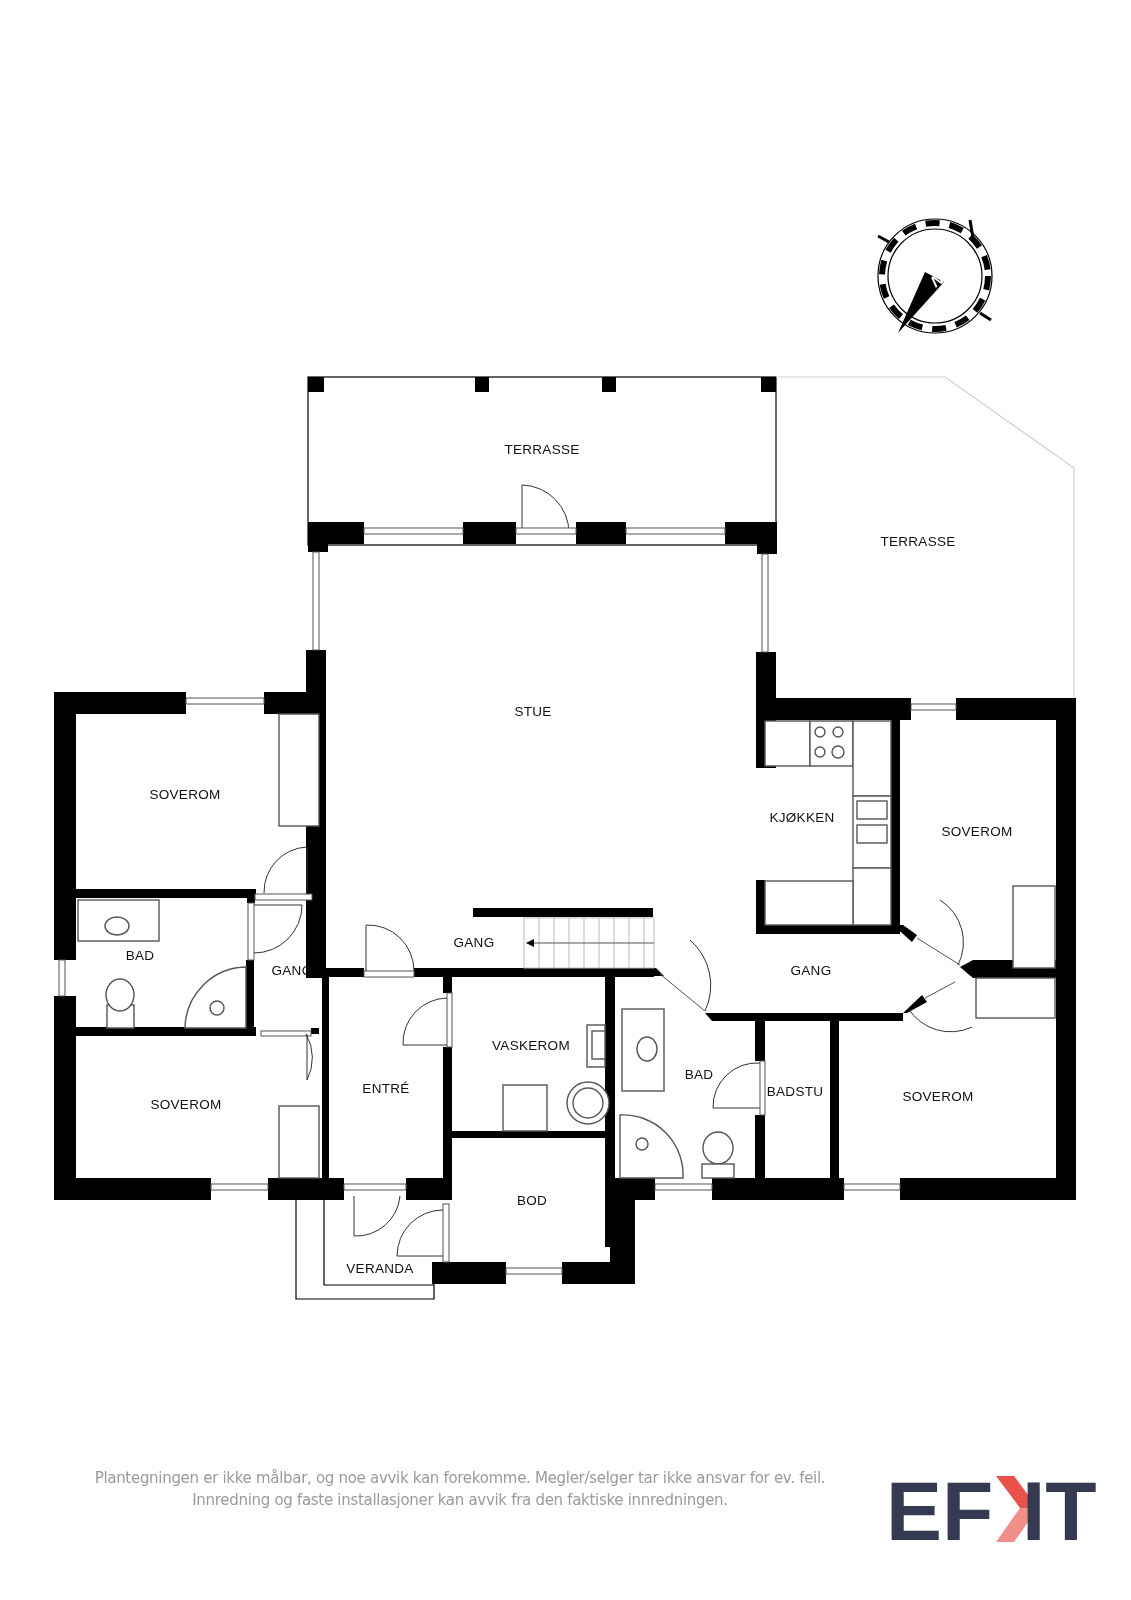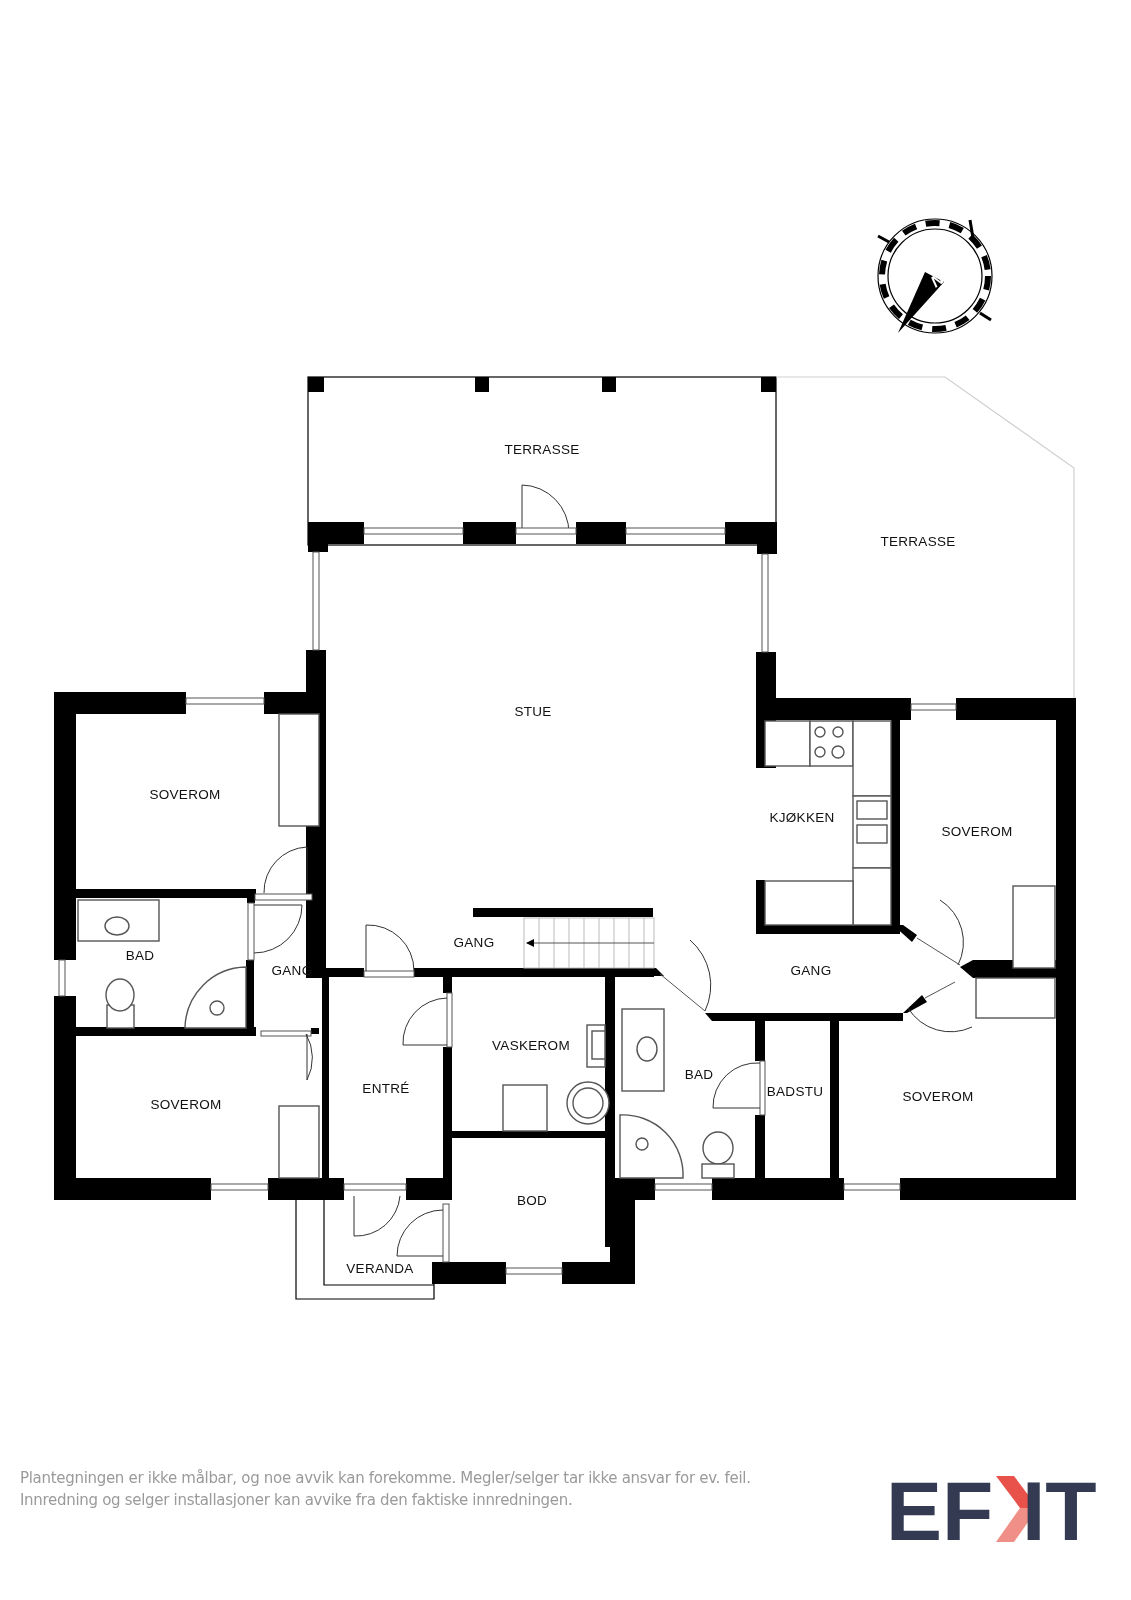--- a/index.html
+++ b/index.html
@@ -5,21 +5,21 @@
   html, body { margin: 0; padding: 0; background: #ffffff; }
   body { width: 1131px; height: 1600px; position: relative; overflow: hidden; font-family: "Liberation Sans", sans-serif; }
   #plan { position: absolute; left: 0; top: 0; width: 1131px; height: 1600px; }
   .wall { fill: #000000; }
   .thin { fill: none; stroke: #000000; stroke-width: 1.2; }
   .faint { fill: none; stroke: #cfcfcf; stroke-width: 1.2; }
   .fixture { fill: #ffffff; stroke: #555555; stroke-width: 1.4; }
   .door-arc { fill: none; stroke: #333333; stroke-width: 1; }
   .win { fill: #ffffff; stroke: #555555; stroke-width: 1; }
   .room-label { font-family: "Liberation Sans", sans-serif; font-size: 13.5px; fill: #111111; text-anchor: middle; dominant-baseline: middle; letter-spacing: 0.3px; }
-  .disclaimer { position: absolute; left: 20px; width: 880px; text-align: left; color: #9a9a9a; font-family: "DejaVu Sans", sans-serif; font-size: 15px; line-height: 21px; letter-spacing: -0.3px; }
+  .disclaimer { position: absolute; left: 20px; width: 880px; text-align: center; color: #9a9a9a; font-family: "DejaVu Sans", sans-serif; font-size: 15px; line-height: 21px; letter-spacing: -0.3px; }
   #disc1 { top: 1468px; }
   #disc2 { top: 1490px; }
   .logo { position: absolute; left: 888px; top: 1474px; height: 70px; width: 212px; }
   .logo-text { font-family: "Liberation Sans", sans-serif; font-weight: bold; font-size: 84px; fill: #333a52; }
 </style>
 </head>
 <body>
 
 <svg id="plan" viewBox="0 0 1131 1600" xmlns="http://www.w3.org/2000/svg">
 
@@ -239,20 +239,20 @@
     <text class="room-label" x="795" y="1092">BADSTU</text>
     <text class="room-label" x="386" y="1089">ENTRÉ</text>
     <text class="room-label" x="186" y="1105">SOVEROM</text>
     <text class="room-label" x="938" y="1097">SOVEROM</text>
     <text class="room-label" x="532" y="1201">BOD</text>
     <text class="room-label" x="380" y="1269">VERANDA</text>
   </g>
 </svg>
 
 <div class="disclaimer" id="disc1">Plantegningen er ikke målbar, og noe avvik kan forekomme. Megler/selger tar ikke ansvar for ev. feil.</div>
-<div class="disclaimer" id="disc2">Innredning og selger installasjoner kan avvike fra den faktiske innredningen.</div>
+<div class="disclaimer" id="disc2">Innredning og faste installasjoner kan avvik fra den faktiske innredningen.</div>
 
 <svg class="logo" viewBox="0 0 212 70" xmlns="http://www.w3.org/2000/svg">
   <text class="logo-text" x="-2" y="66">EF</text>
   <polygon points="108,2 126,2 150,34 132,34" fill="#e8524a"></polygon>
   <polygon points="132,34 150,34 126,68 108,68" fill="#ef8f88"></polygon>
   <text class="logo-text" x="134" y="66">IT</text>
 </svg>
 
 </body></html>

